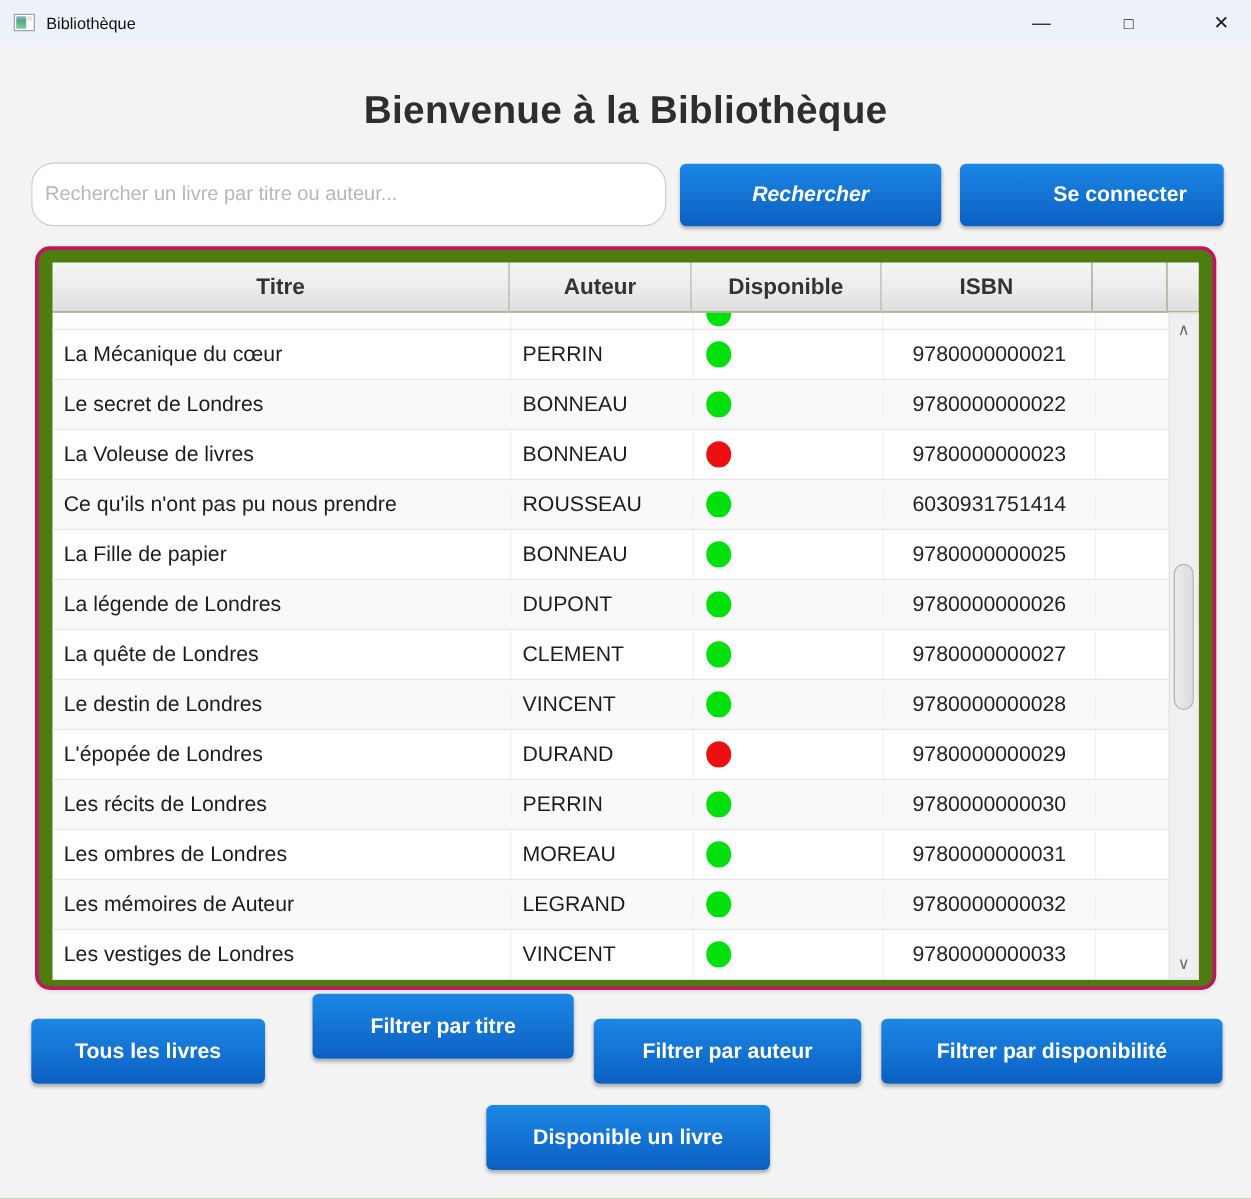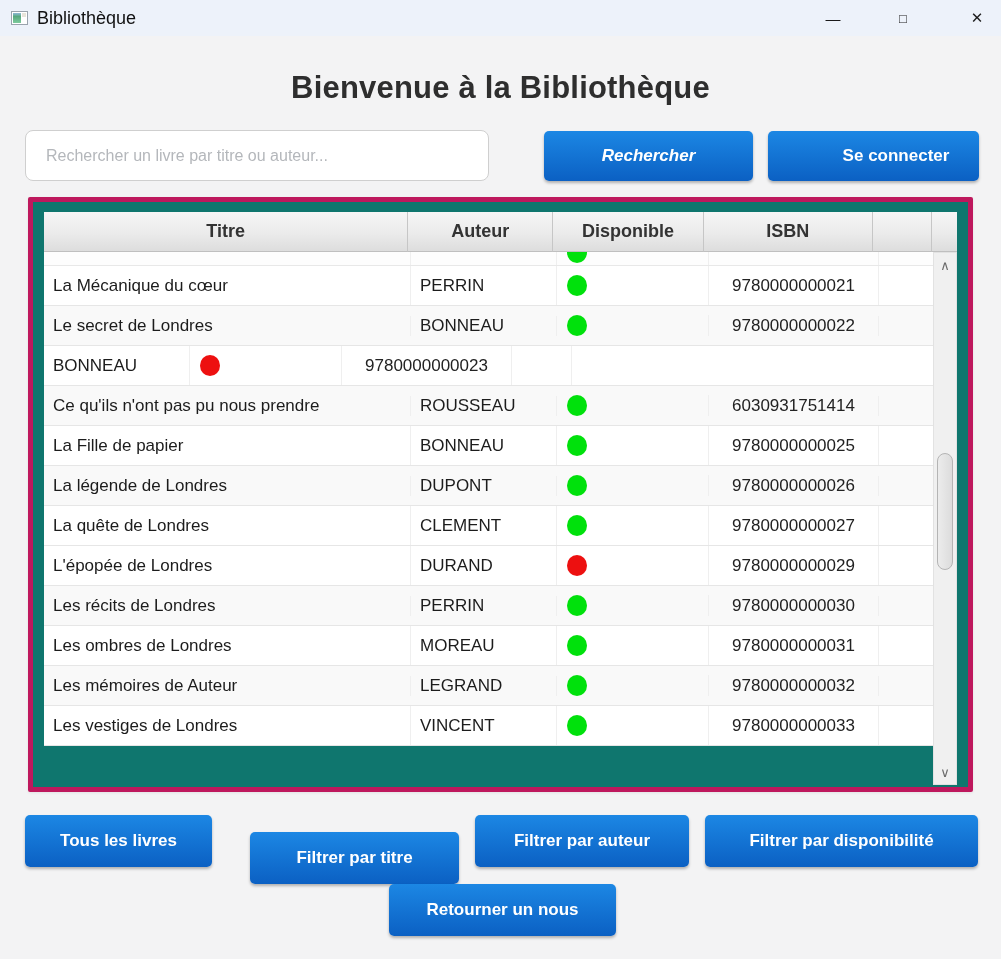--- a/index.html
+++ b/index.html
@@ -22,60 +22,60 @@
     border:1px solid #9aa3ad; background:#fff;
     position:relative;
   }
   .app-icon .pane {
     position:absolute; left:1px; top:1px; width:8px; height:10px;
     background:linear-gradient(180deg,#8fb8d8 0%,#57a87e 35%,#7ecb9d 100%);
   }
   .app-icon .strip {
     position:absolute; right:1px; top:1px; width:4px; height:4px; background:#e8e4da;
   }
-  .titlebar-text { margin-left:9px; font-size:18px; color:#111; }
+  .titlebar-text { margin-left:9px; font-size:13px; color:#111; }
   .winbtn {
     position:absolute; top:0; width:46px; height:36px;
     display:flex; align-items:center; justify-content:center;
     color:#1a1a1a; font-size:14px; cursor:default; background:transparent; border:none;
   }
   .winbtn.min { right:145px; font-size:15px; }
   .winbtn.max { right:75px;  font-size:13px; }
   .winbtn.close { right:1px; font-size:15px; }
 
   
   .page-title {
     position:absolute; top:70px; left:0; width:100%;
     text-align:center; font-size:31px; font-weight:bold; color:#2e2e2e;
     letter-spacing:0.2px;
   }
 
   
   .search-input {
-    position:absolute; left:25px; top:130px; width:464px; height:51px;
-    border:1px solid #cfcfcf; border-radius:8px; background:#fff;
+    position:absolute; left:25px; top:130px; width:508px; height:51px;
+    border:1px solid #cfcfcf; border-radius:18px; background:#fff;
     font-family:"Liberation Sans", sans-serif;
-    font-size:16px; padding:0 20px; color:#333; outline:none;
+    font-size:16px; padding:0 10px; color:#333; outline:none;
   }
   .search-input::placeholder { color:#b4b7bb; }
   .btn {
     background:linear-gradient(180deg,#1c87e4 0%,#0b60c3 100%);
     border:none; border-radius:5px; color:#fff;
     font-family:"Liberation Sans", sans-serif;
     font-size:17px; font-weight:bold;
     box-shadow:0 2px 3px rgba(0,0,0,0.28);
     cursor:pointer;
   }
   .btn-rechercher { position:absolute; left:544px; top:131px; width:209px; height:50px;font-style:italic; }
   .btn-connecter  { position:absolute; left:768px; top:131px; width:211px; height:50px;padding-left:45px; }
 
   
   .table-panel {
     position:absolute; left:28px; top:197px; width:945px; height:595px;
-    background:#0f766e; border:5px solid #be185d; border-radius:2px;
+    background:#4d7c0f; border:3px solid #be185d; border-radius:12px;
     box-shadow:0 1px 3px rgba(0,0,0,0.07);
     padding:10px 11px;
     overflow:hidden;
   }
   .thead { display:flex; height:40px; }
   .th {
     background:linear-gradient(180deg,#f6f6f6 0%,#ebebeb 55%,#dddddd 100%);
     border-right:1px solid #c6c6c6; border-bottom:1px solid #bfbfbf;
     display:flex; align-items:center; justify-content:center;
     font-size:18px; font-weight:bold; color:#333;
@@ -124,21 +124,21 @@
   .scroll-arrow.down { bottom:2px; }
   .scroll-thumb {
     position:absolute; left:3px; top:200px; width:16px; height:117px;
     background:linear-gradient(90deg,#ececec,#dcdcdc);
     border:1px solid #b4b4b4; border-radius:9px;
     cursor:grab;
   }
 
   
   .btn-tous    { position:absolute; left:25px;  top:815px; width:187px; height:52px; }
-  .btn-ftitre  { position:absolute; left:250px; top:832px; width:209px; height:52px; }
+  .btn-ftitre  { position:absolute; left:250px; top:795px; width:209px; height:52px; }
   .btn-fauteur { position:absolute; left:475px; top:815px; width:214px; height:52px; }
   .btn-fdispo  { position:absolute; left:705px; top:815px; width:273px; height:52px; }
   .btn-retour  { position:absolute; left:389px; top:884px; width:227px; height:52px; }
 </style>
 </head>
 <body>
 
 <div class="titlebar">
   <span class="app-icon">
       <span class="pane"></span>
@@ -189,20 +189,21 @@
       <div class="trow alt">
         <div class="cell titre c0">Le secret de Londres</div>
         <div class="cell auteur c1">BONNEAU</div>
         <div class="cell dispo c2">
           <span class="dot" style="background: rgb(0, 225, 12);"></span>
         </div>
         <div class="cell isbn c3">9780000000022</div>
         <div class="cell extra c4"></div>
       </div>
       <div class="trow">
+        <div class="cell titre c0"> La Voleuse de livres</div>
         <div class="cell auteur c1">BONNEAU</div>
         <div class="cell dispo c2">
           <span class="dot" style="background: rgb(237, 16, 16);"></span>
         </div>
         <div class="cell isbn c3">9780000000023</div>
         <div class="cell extra c4"></div>
       </div>
       <div class="trow alt">
         <div class="cell titre c0">Ce qu'ils n'ont pas pu nous prendre</div>
         <div class="cell auteur c1">ROUSSEAU</div>
@@ -230,20 +231,29 @@
         <div class="cell isbn c3">9780000000026</div>
         <div class="cell extra c4"></div>
       </div>
       <div class="trow">
         <div class="cell titre c0">La quête de Londres</div>
         <div class="cell auteur c1">CLEMENT</div>
         <div class="cell dispo c2">
           <span class="dot" style="background: rgb(0, 225, 12);"></span>
         </div>
         <div class="cell isbn c3">9780000000027</div>
+        <div class="cell extra c4"></div>
+      </div>
+      <div class="trow alt">
+        <div class="cell titre c0">Le destin de Londres</div>
+        <div class="cell auteur c1">VINCENT</div>
+        <div class="cell dispo c2">
+          <span class="dot" style="background: rgb(0, 225, 12);"></span>
+        </div>
+        <div class="cell isbn c3">9780000000028</div>
         <div class="cell extra c4"></div>
       </div>
       <div class="trow">
         <div class="cell titre c0">L'épopée de Londres</div>
         <div class="cell auteur c1">DURAND</div>
         <div class="cell dispo c2">
           <span class="dot" style="background: rgb(237, 16, 16);"></span>
         </div>
         <div class="cell isbn c3">9780000000029</div>
         <div class="cell extra c4"></div>
@@ -290,13 +300,13 @@
     <div class="scroll-arrow up">∧</div>
     <div class="scroll-thumb"></div>
     <div class="scroll-arrow down">∨</div>
   </div>
 </div>
 
 <button class="btn btn-tous">Tous les livres</button>
 <button class="btn btn-ftitre">Filtrer par titre</button>
 <button class="btn btn-fauteur">Filtrer par auteur</button>
 <button class="btn btn-fdispo">Filtrer par disponibilité</button>
-<button class="btn btn-retour">Retourner un nous</button>
+<button class="btn btn-retour">Disponible un livre</button>
 
 </body></html>

